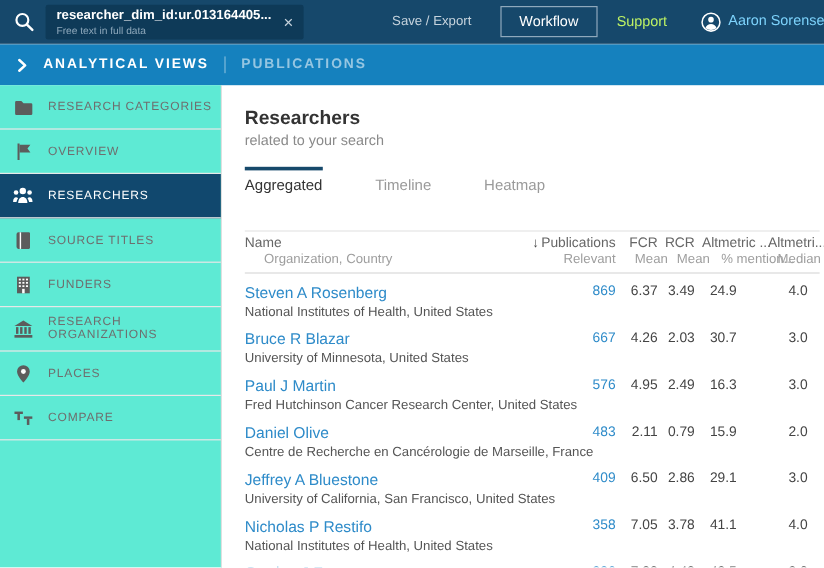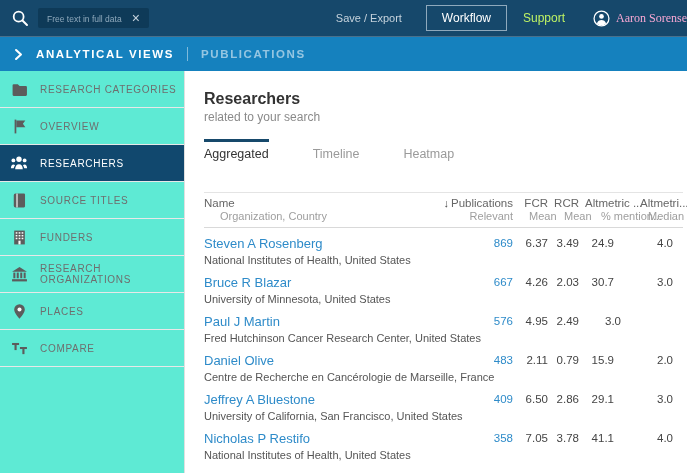--- a/index.html
+++ b/index.html
@@ -16,22 +16,22 @@
           align-items:center; max-width:228px; cursor:pointer; flex:none; }
   .chip-q { font-size:11px; font-weight:bold; color:#fff; overflow:hidden;
             text-overflow:ellipsis; max-width:185px; }
   .chip-sub { font-size:8.5px; color:#8FA9BC; margin-top:1px; }
   .chip-x { color:#C6D3DD; font-size:14px; margin-left:10px; cursor:pointer; line-height:1; }
   .tb-sp { flex:1; }
   .tb-save { font-size:11px; color:#C6D3DD; margin-right:24px; cursor:pointer; }
   .tb-wf { background:transparent; border:1px solid #8FA9BC; color:#fff; font-size:12px;
            font-family:inherit; padding:5px 15px; margin-right:16px; cursor:pointer; }
   .tb-support { font-size:12px; color:#bef264; margin-right:28px; cursor:pointer; }
-  .tb-user { display:flex; align-items:center; font-size:12px; color:#f9a8d4;
-             cursor:pointer; overflow:hidden;font-family:Liberation Serif, serif; }
+  .tb-user { display:flex; align-items:flex-start; font-size:12px; color:#7dd3fc;
+             cursor:pointer; overflow:hidden; }
   .tb-user .av { width:17px; height:17px; margin-right:6px; flex:none; }
 
   
   .navbar { height:34px; background:#1581BE; display:flex; align-items:center;
             padding:0 12px; color:#fff; }
   .nb-chev { width:14px; height:14px; margin-right:10px; display:flex; align-items:center; }
   .nb-section { font-size:11.5px; font-weight:bold; letter-spacing:1.6px; cursor:pointer; }
   .nb-div { width:1px; height:14px; background:rgba(255,255,255,0.45); margin:0 13px; }
   .nb-context { font-size:11.5px; font-weight:bold; letter-spacing:1.6px;
                 color:rgba(255,255,255,0.55); cursor:pointer; }
@@ -83,20 +83,21 @@
 
 <header class="topbar">
   <span class="search-ic">
     <svg width="18" height="18" viewBox="0 0 16 16">
         <circle cx="6.8" cy="6.8" r="4.4" fill="none" stroke="#fff" stroke-width="1.6"></circle>
         <line x1="10.2" y1="10.2" x2="14.2" y2="14.2" stroke="#fff" stroke-width="1.8" stroke-linecap="round"></line>
       </svg>
   </span>
   <div class="chip">
     <div class="chip-text">
+      <div class="chip-q">researcher_dim_id:ur.013164405...</div>
       <div class="chip-sub">Free text in full data</div>
     </div>
     <span class="chip-x">×</span>
   </div>
   <div class="tb-sp"></div>
   <span class="tb-save">Save / Export</span>
   <button class="tb-wf">Workflow</button>
   <span class="tb-support">Support</span>
   <div class="tb-user">
     <span class="av">
@@ -282,20 +283,21 @@
       </div>
 
       <div class="tgrid trow">
         <div>
           <div class="r-name">Paul J Martin</div>
           <div class="r-org">Fred Hutchinson Cancer Research Center, United States</div>
         </div>
         <div class="num link">576</div>
         <div class="num">4.95</div>
         <div class="num">2.49</div>
+        <div class="num alt">16.3</div>
         <div class="num med">3.0</div>
       </div>
 
       <div class="tgrid trow">
         <div>
           <div class="r-name">Daniel Olive</div>
           <div class="r-org">Centre de Recherche en Cancérologie de Marseille, France</div>
         </div>
         <div class="num link">483</div>
         <div class="num">2.11</div>

